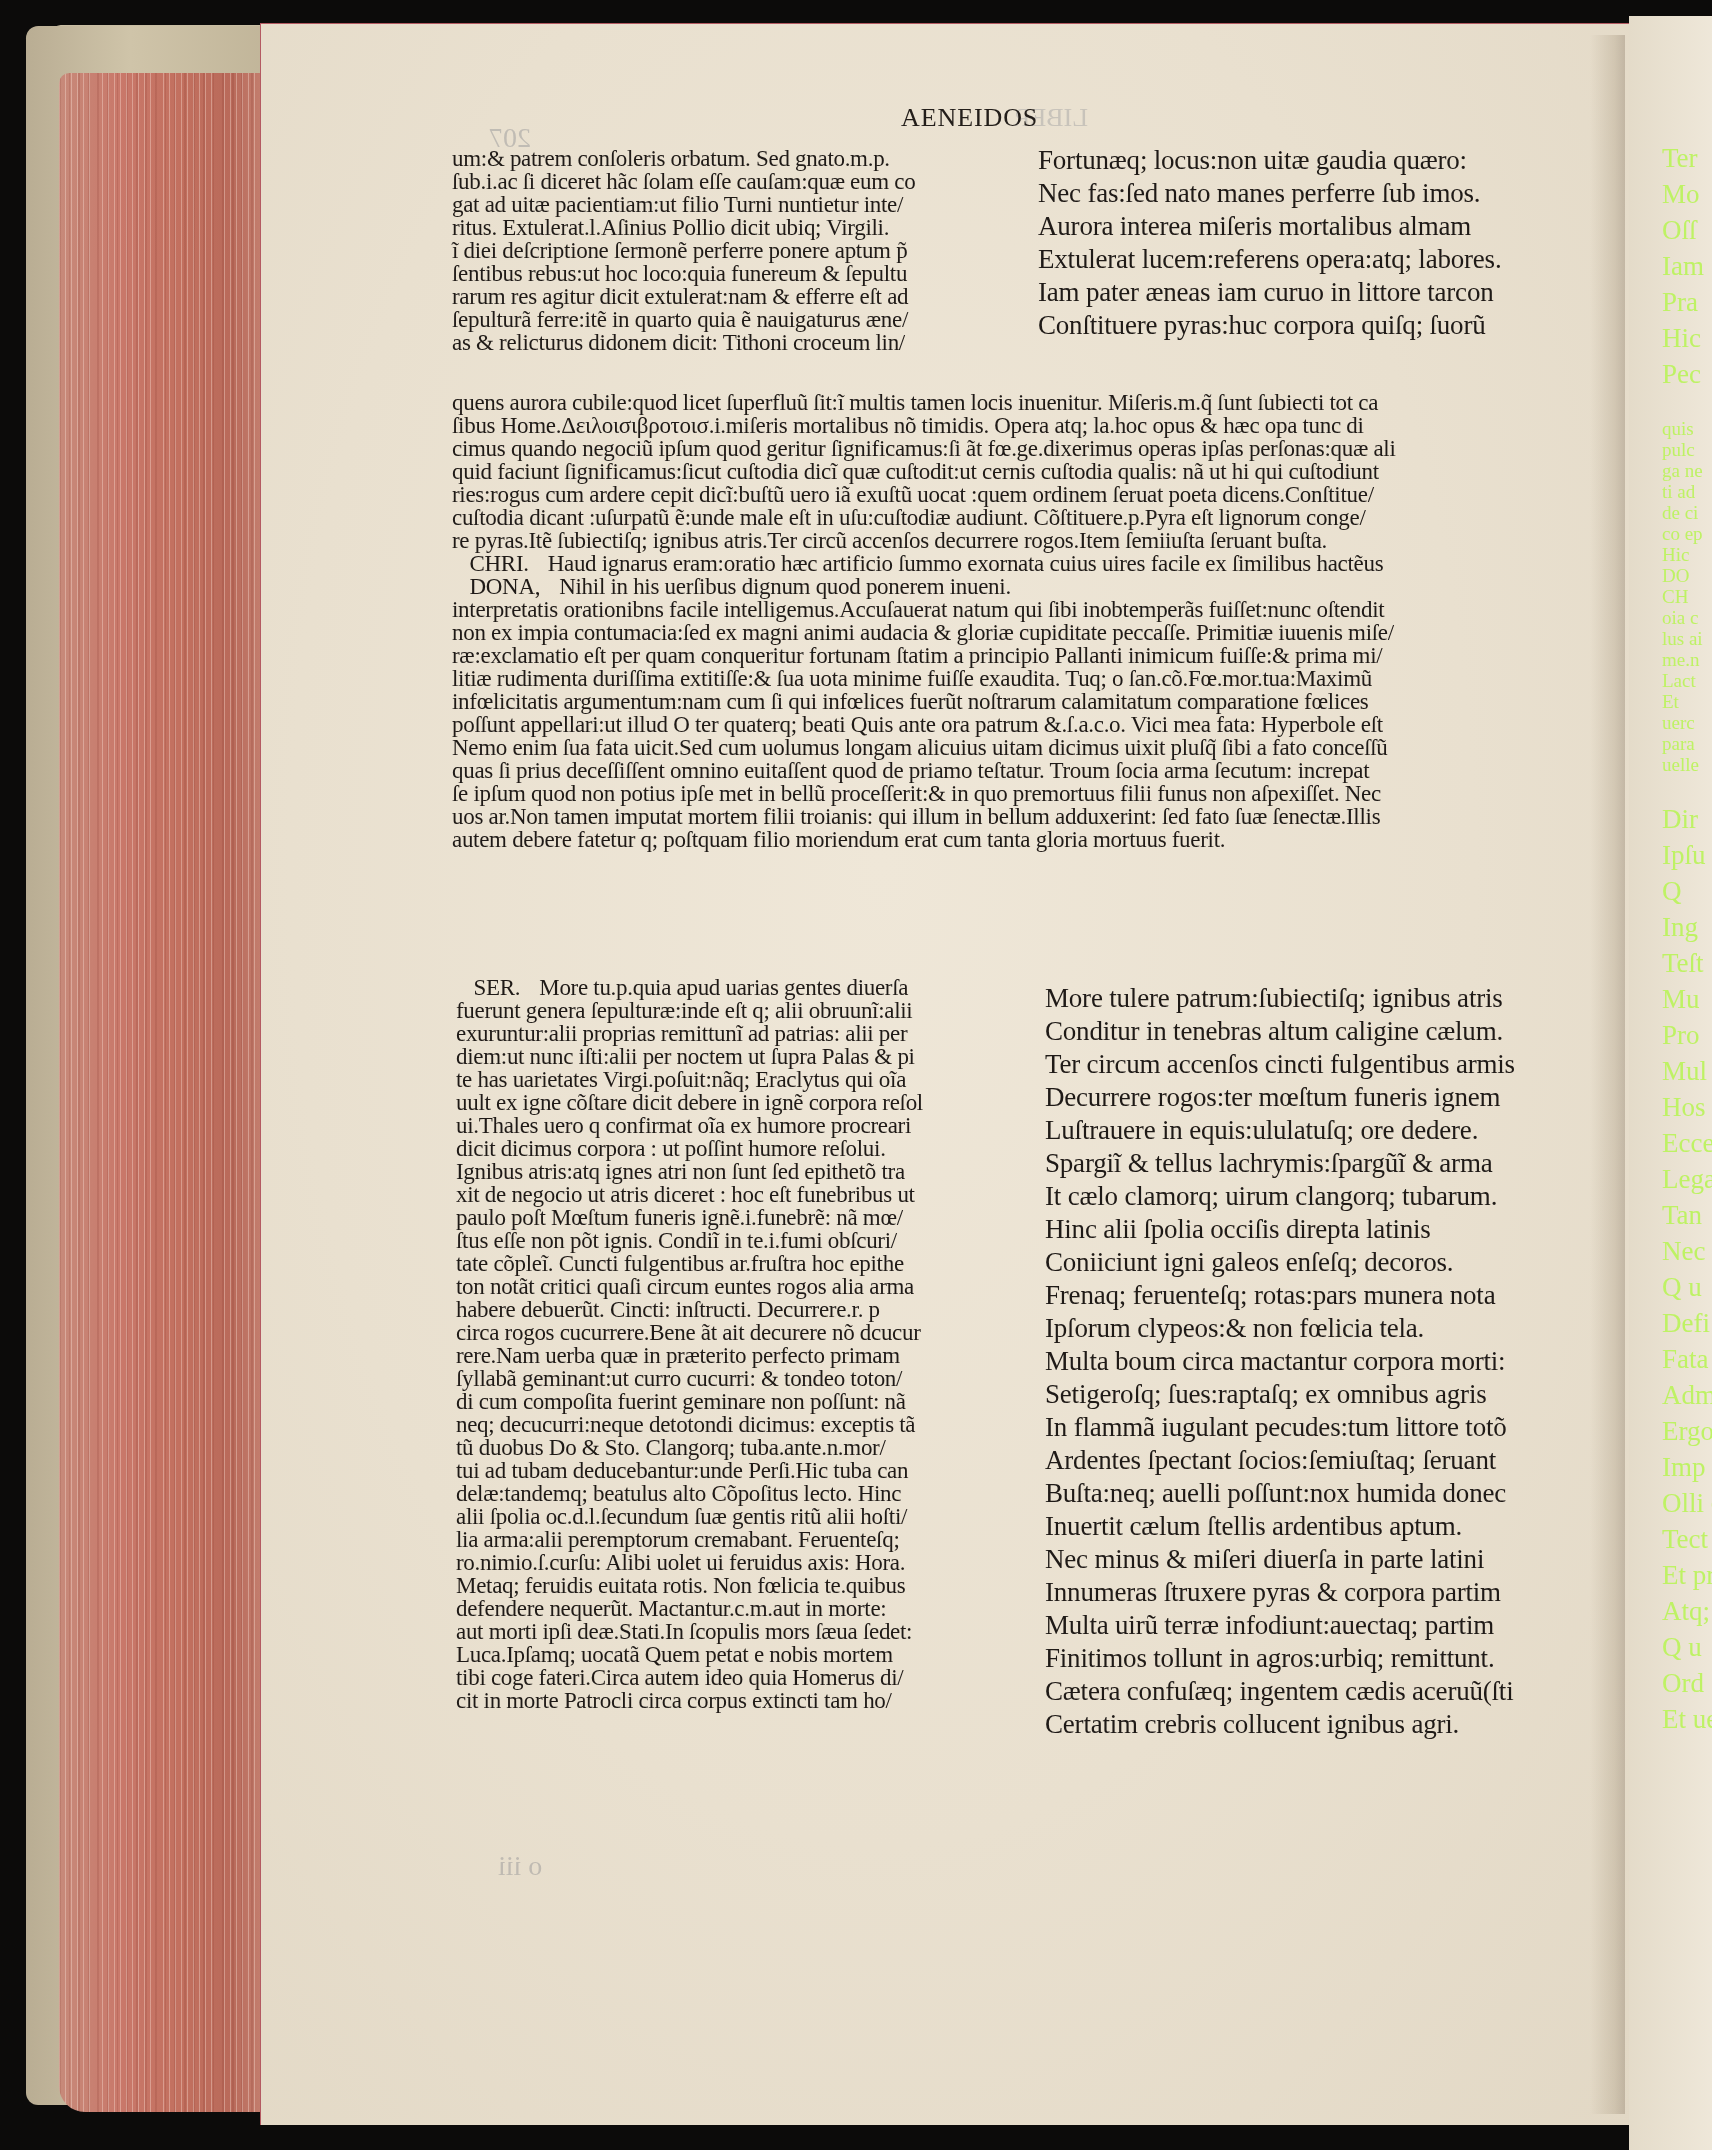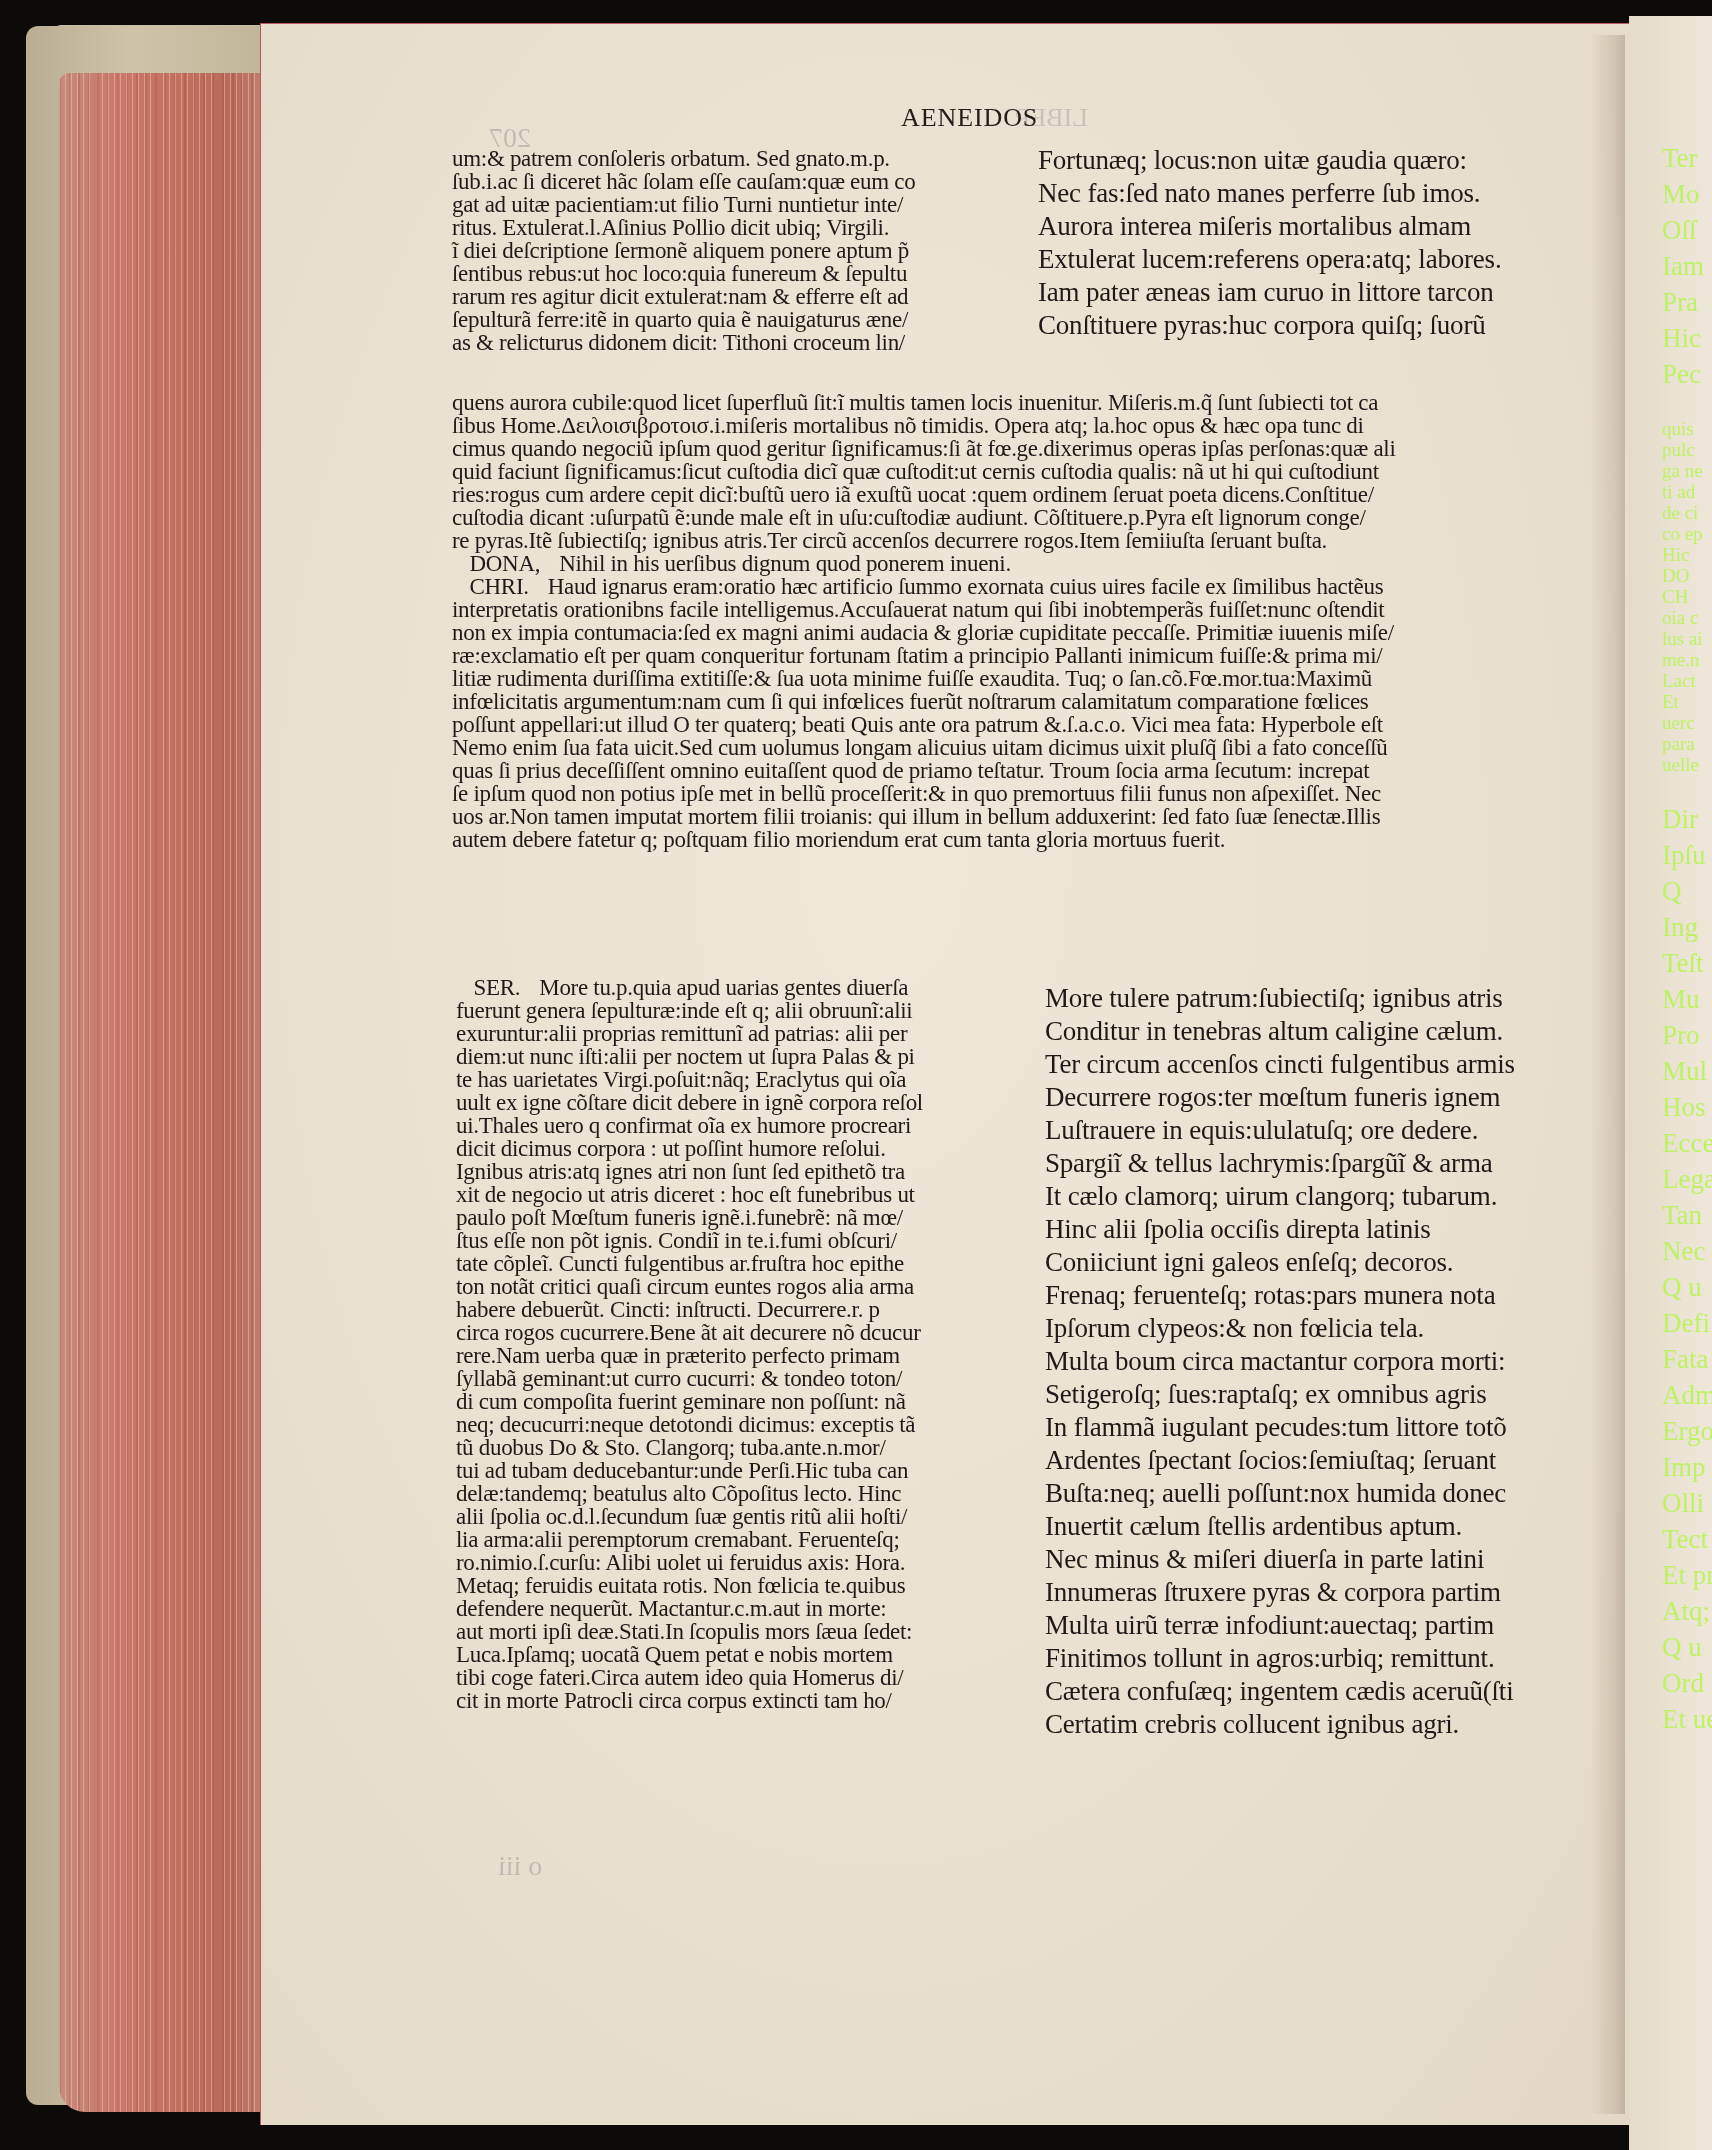--- a/index.html
+++ b/index.html
@@ -86,21 +86,21 @@
 <div class="folio-mark" style="left:489px;top:122px;transform:scaleX(-1);">207</div>
 <div class="folio-mark" style="left:498px;top:1850px;transform:scaleX(-1);">o iii</div>
 
 <div class="running-head">AENEIDOS</div>
 
 <div class="text-block comm" style="left:452px;top:147px;">
   <div class="line">um:&amp; patrem conſoleris orbatum.   Sed gnato.m.p.</div>
   <div class="line">ſub.i.ac ſi diceret hãc ſolam eſſe cauſam:quæ eum co</div>
   <div class="line">gat ad uitæ pacientiam:ut filio Turni nuntietur inte/</div>
   <div class="line">ritus.  Extulerat.l.Aſinius Pollio dicit ubiq; Virgili.</div>
-  <div class="line">ĩ diei deſcriptione ſermonẽ aliquem ponere aptum p̃</div>
+  <div class="line">ĩ diei deſcriptione ſermonẽ perferre ponere aptum p̃</div>
   <div class="line">ſentibus rebus:ut hoc loco:quia funereum &amp; ſepultu</div>
   <div class="line">rarum res agitur dicit extulerat:nam &amp;  efferre eſt ad</div>
   <div class="line">ſepulturã ferre:itẽ in quarto quia ẽ nauigaturus æne/</div>
   <div class="line">as &amp; relicturus didonem dicit: Tithoni croceum lin/</div>
 </div>
 
 <div class="text-block verse" style="left:1038px;top:145px;">
   <div class="line">Fortunæq; locus:non uitæ gaudia quæro:</div>
   <div class="line">Nec fas:ſed nato manes perferre ſub imos.</div>
   <div class="line">Aurora interea miſeris mortalibus almam</div>
@@ -111,24 +111,24 @@
 
 <div class="text-block comm" style="left:452px;top:391px;">
   <div class="line">quens aurora cubile:quod licet ſuperfluũ ſit:ĩ multis tamen locis inuenitur.  Miſeris.m.q̃ ſunt ſubiecti tot ca</div>
   <div class="line">ſibus Home.Δειλοισιβροτοισ.i.miſeris mortalibus nõ timidis.  Opera atq; la.hoc opus &amp; hæc opa tunc di</div>
   <div class="line">cimus quando negociũ ipſum quod geritur ſignificamus:ſi ãt fœ.ge.dixerimus operas ipſas perſonas:quæ ali</div>
   <div class="line">quid faciunt ſignificamus:ſicut cuſtodia dicĩ quæ cuſtodit:ut cernis cuſtodia qualis: nã ut hi qui cuſtodiunt</div>
   <div class="line">ries:rogus cum ardere cepit dicĩ:buſtũ uero iã exuſtũ uocat :quem ordinem ſeruat poeta dicens.Conſtitue/</div>
   <div class="line">cuſtodia dicant :uſurpatũ ẽ:unde male eſt in uſu:cuſtodiæ audiunt.  Cõſtituere.p.Pyra eſt lignorum conge/</div>
   <div class="line">re pyras.Itẽ ſubiectiſq; ignibus atris.Ter circũ accenſos decurrere rogos.Item ſemiiuſta ſeruant buſta.</div>
   <div class="line indent">
-    <span class="siglum">DONA,</span><span>Nihil in his uerſibus dignum quod ponerem inueni.</span>
+    <span class="siglum">CHRI.</span><span>Haud ignarus eram:oratio hæc artificio ſummo exornata cuius uires facile ex  ſimilibus hactẽus</span>
   </div>
   <div class="line indent">
-    <span class="siglum">CHRI.</span><span>Haud ignarus eram:oratio hæc artificio ſummo exornata cuius uires facile ex  ſimilibus hactẽus</span>
+    <span class="siglum">DONA,</span><span>Nihil in his uerſibus dignum quod ponerem inueni.</span>
   </div>
   <div class="line">interpretatis orationibns facile intelligemus.Accuſauerat natum qui ſibi inobtemperãs fuiſſet:nunc oſtendit</div>
   <div class="line">non ex impia contumacia:ſed ex magni animi audacia &amp; gloriæ cupiditate peccaſſe.  Primitiæ iuuenis miſe/</div>
   <div class="line">ræ:exclamatio eſt per quam conqueritur fortunam ſtatim a principio Pallanti inimicum fuiſſe:&amp; prima mi/</div>
   <div class="line">litiæ rudimenta duriſſima extitiſſe:&amp; ſua uota minime fuiſſe exaudita.  Tuq; o ſan.cõ.Fœ.mor.tua:Maximũ</div>
   <div class="line">infœlicitatis argumentum:nam cum ſi qui infœlices  fuerũt noſtrarum calamitatum  comparatione fœlices</div>
   <div class="line">poſſunt appellari:ut illud O ter quaterq; beati Quis ante ora patrum &amp;.ſ.a.c.o.  Vici mea fata: Hyperbole eſt</div>
   <div class="line">Nemo enim ſua fata uicit.Sed cum uolumus longam alicuius uitam  dicimus uixit pluſq̃ ſibi a fato conceſſũ</div>
   <div class="line">quas ſi prius deceſſiſſent omnino euitaſſent quod de priamo teſtatur.  Troum ſocia arma ſecutum: increpat</div>
   <div class="line">ſe ipſum quod non potius ipſe met in bellũ proceſſerit:&amp; in quo premortuus filii funus non aſpexiſſet.  Nec</div>

